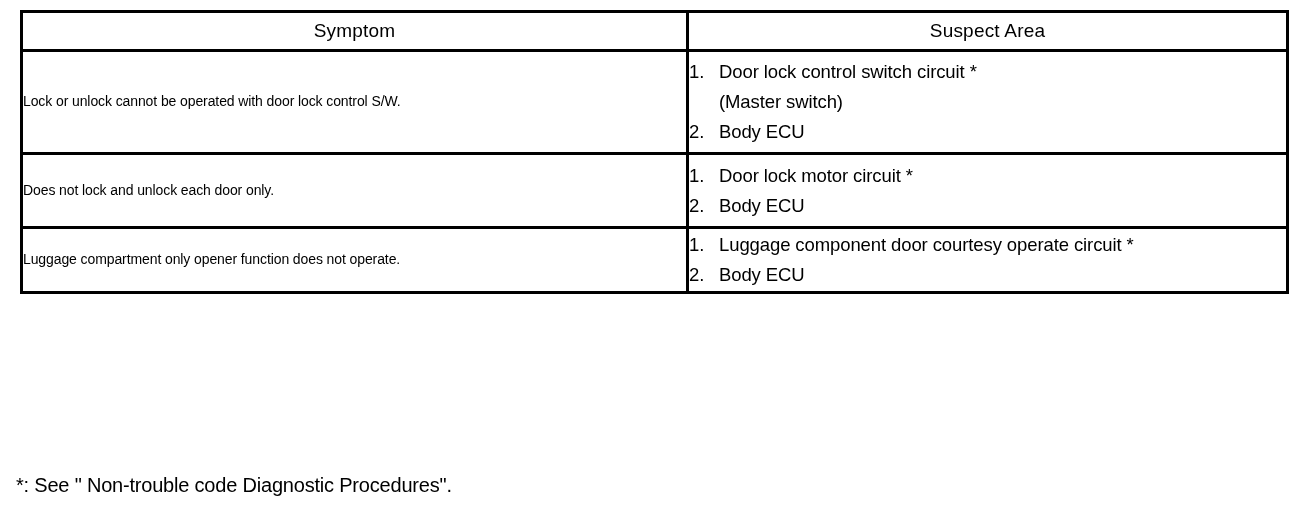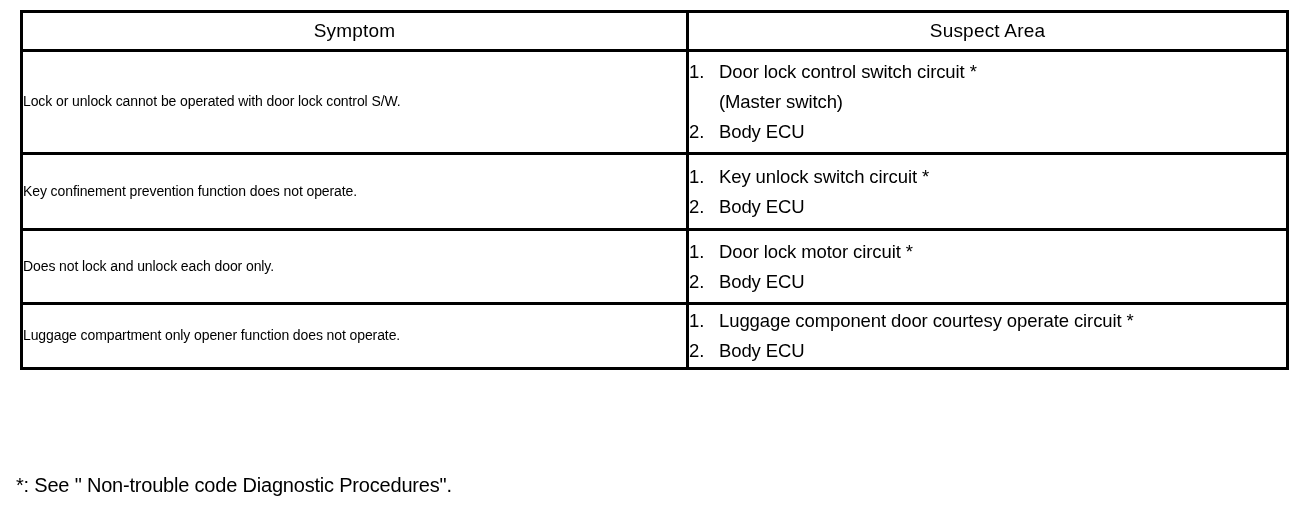--- a/index.html
+++ b/index.html
@@ -143,35 +143,20 @@
             </li>
             <li>
               <span class="sus-num">2.</span>
               <span class="sus-txt">Body ECU</span>
             </li>
           </ul>
         </td>
       </tr>
 
 
-      <tr class="r3">
-        <td class="sym-cell">Key confinement prevention function does not operate.</td>
-        <td class="sus-cell">
-          <ul class="sus-list">
-            <li>
-              <span class="sus-num">1.</span>
-              <span class="sus-txt">Key unlock switch circuit  *</span>
-            </li>
-            <li>
-              <span class="sus-num">2.</span>
-              <span class="sus-txt">Body ECU</span>
-            </li>
-          </ul>
-        </td>
-      </tr>
 
       <tr class="r4">
         <td class="sym-cell">Does not lock and unlock each door only.</td>
         <td class="sus-cell">
           <ul class="sus-list">
             <li>
               <span class="sus-num">1.</span>
               <span class="sus-txt">Door lock motor circuit  *</span>
             </li>
             <li>

